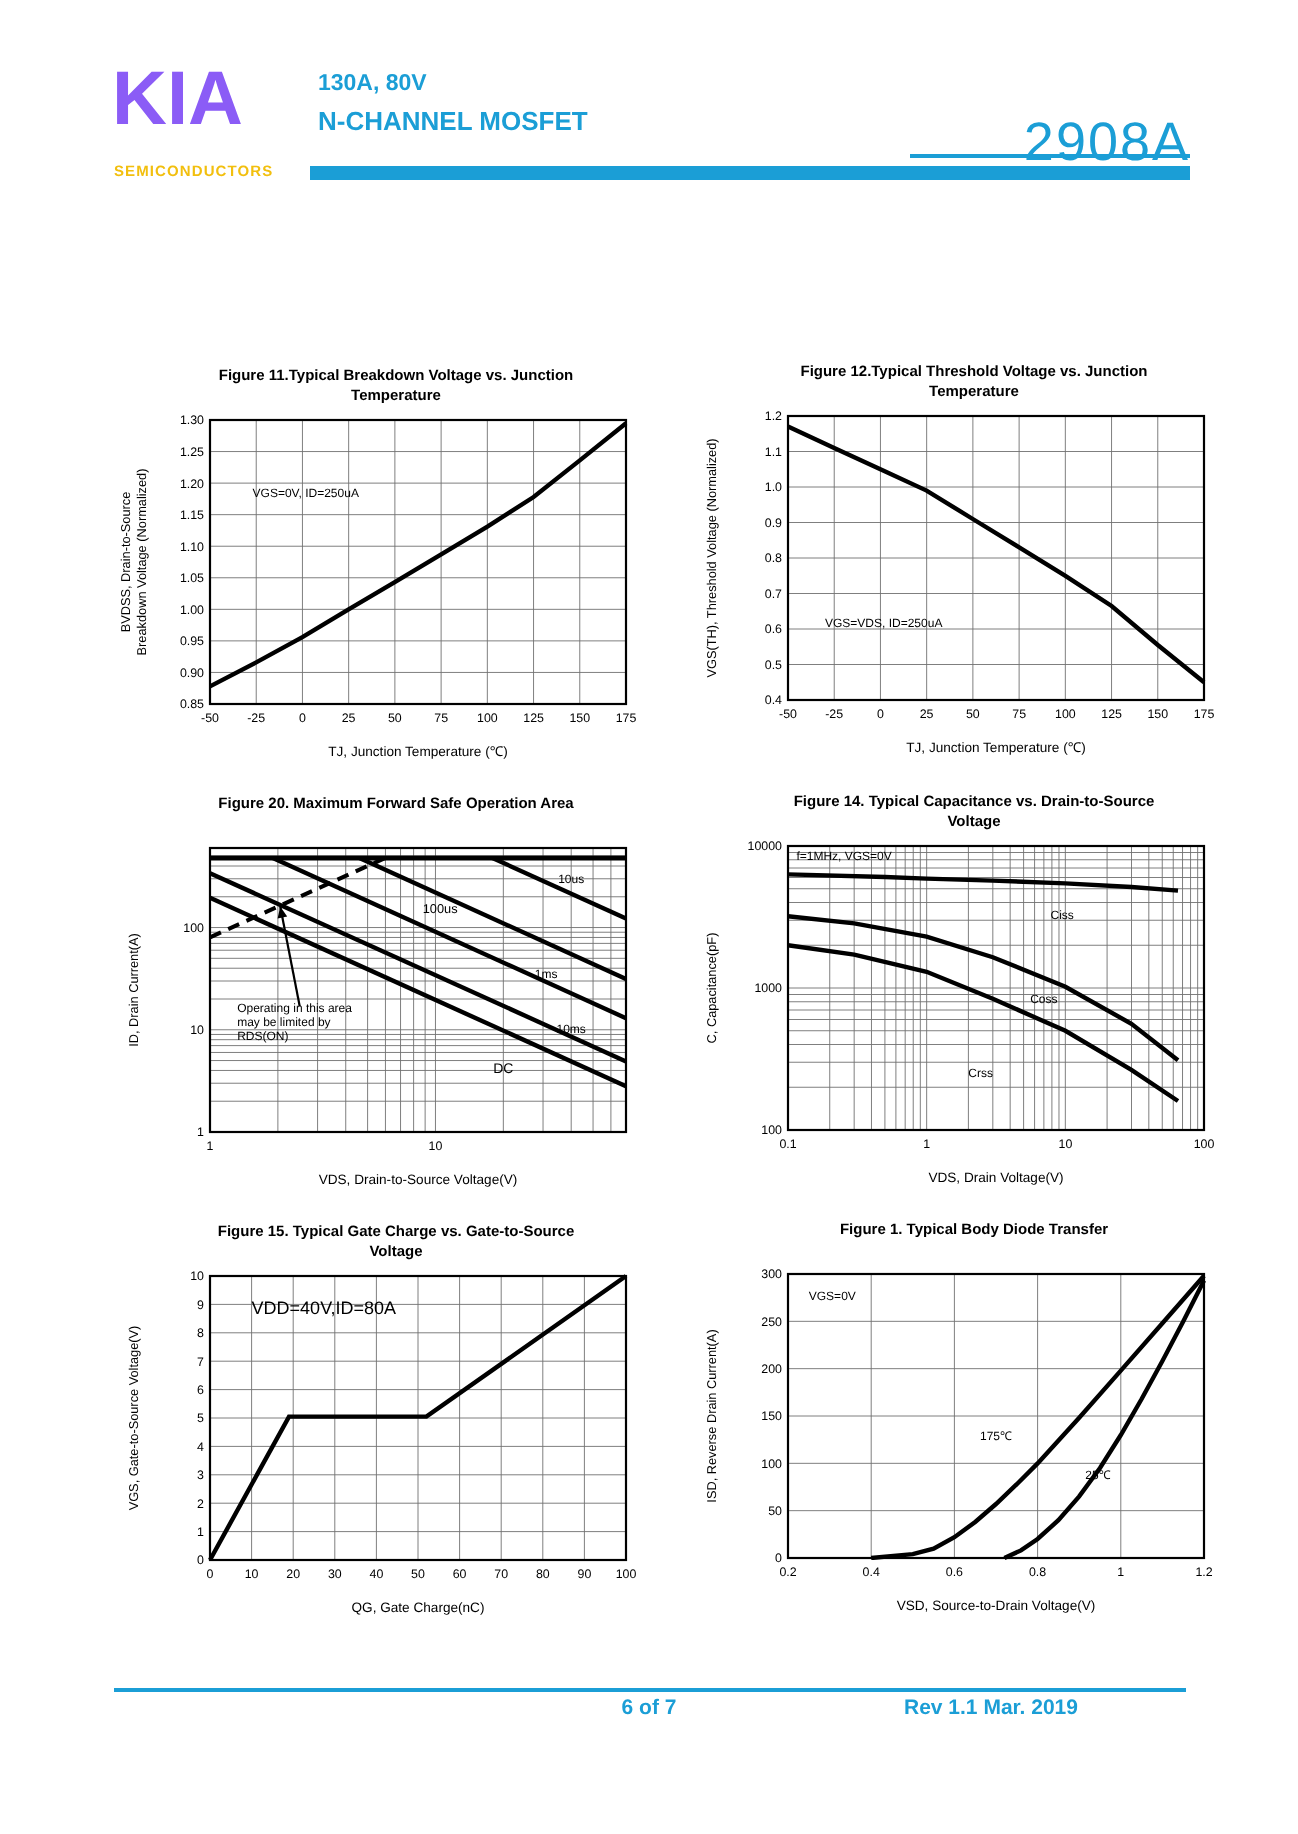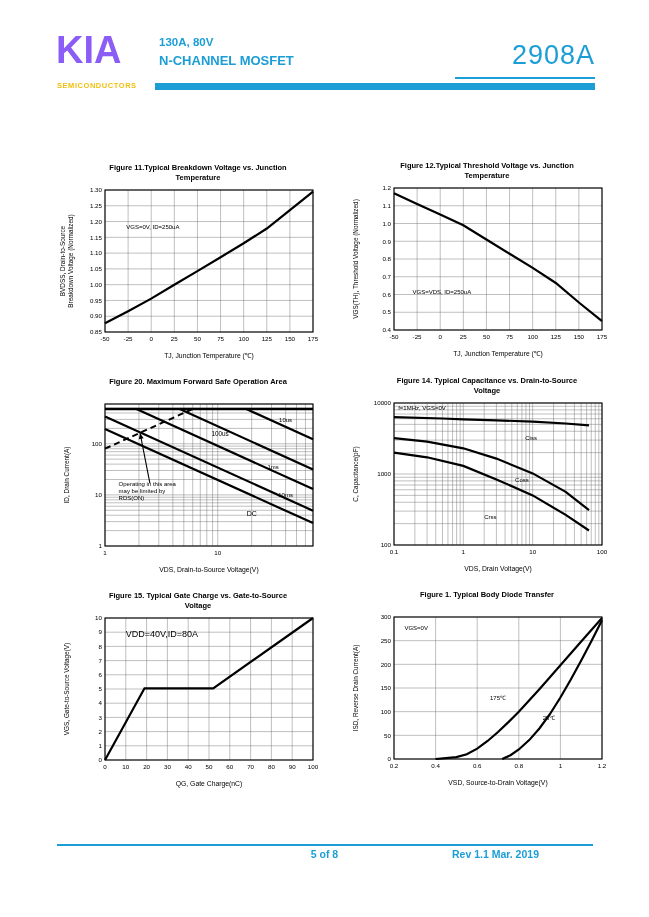--- a/index.html
+++ b/index.html
@@ -3,29 +3,29 @@
 <meta charset="utf-8">
 <style>
   html,body{margin:0;padding:0;}
   body{width:649px;height:917px;background:#ffffff;font-family:"Liberation Sans",sans-serif;position:relative;overflow:hidden;}
   .page{position:absolute;inset:0;background:#fff;}
   
   .logo{position:absolute;left:56px;top:30px;font-size:38px;font-weight:bold;color:#8b5cf6;line-height:40px;}
   .logo-sub{position:absolute;left:57px;top:81px;font-size:7.5px;font-weight:bold;color:#f2bf0e;letter-spacing:0.55px;}
   .spec1{position:absolute;left:159px;top:36px;font-size:11.5px;font-weight:bold;color:#1b9ed6;}
   .spec2{position:absolute;left:159px;top:53px;font-size:13px;font-weight:bold;color:#1b9ed6;}
-  .part{position:absolute;left:455px;top:40px;width:140px;font-size:27px;color:#1b9ed6;text-align:right;letter-spacing:1px;}
+  .part{position:absolute;left:455px;top:56px;width:140px;font-size:27px;color:#1b9ed6;text-align:right;letter-spacing:1px;}
   .thin-rule{position:absolute;left:455px;top:77px;width:140px;height:2px;background:#1b9ed6;}
   .thick-bar{position:absolute;left:155px;top:83px;width:440px;height:7px;background:#1b9ed6;}
   
   .footer-rule{position:absolute;left:57px;top:844px;width:536px;height:2px;background:#1b9ed6;}
   .page-num{position:absolute;left:0;top:848px;width:649px;text-align:center;font-size:10.5px;font-weight:bold;color:#1b9ed6;}
   .rev{position:absolute;left:452px;top:848px;font-size:10.5px;font-weight:bold;color:#1b9ed6;}
   
-  .chart{position:absolute;width:282px;}
+  .chart{position:absolute;width:282px;margin-top:20px;}
   .chart .title{font-size:7.5px;font-weight:bold;color:#000;text-align:center;line-height:9.5px;height:19px;}
   svg{display:block;font-family:"Liberation Sans",sans-serif;}
   svg text{font-family:"Liberation Sans",sans-serif;}
 </style>
 </head>
 <body>
 
 <div class="page">
 
   <div class="logo">KIA</div>
@@ -426,16 +426,16 @@
           <text fill="#000" font-size="6" x="58.4" y="20.8" text-anchor="start">VGS=0V</text>
           <text fill="#000" font-size="6" x="152.0" y="90.8" text-anchor="middle">175℃</text>
           <text fill="#000" font-size="6" x="203.0" y="110.7" text-anchor="middle">25℃</text>
           <text fill="#000" font-size="6.8" x="152" y="176" text-anchor="middle">VSD, Source-to-Drain Voltage(V)</text>
           <text fill="#000" font-size="6.4" x="12" y="79" text-anchor="middle" transform="rotate(-90 12 79)">ISD, Reverse Drain Current(A)</text>
         </svg>
       </div>
   </div>
 
   <div class="footer-rule"></div>
-  <div class="page-num">5 of 8</div>
+  <div class="page-num">6 of 7</div>
   <div class="rev">Rev 1.1 Mar. 2019</div>
 
 </div>
 
 </body></html>

